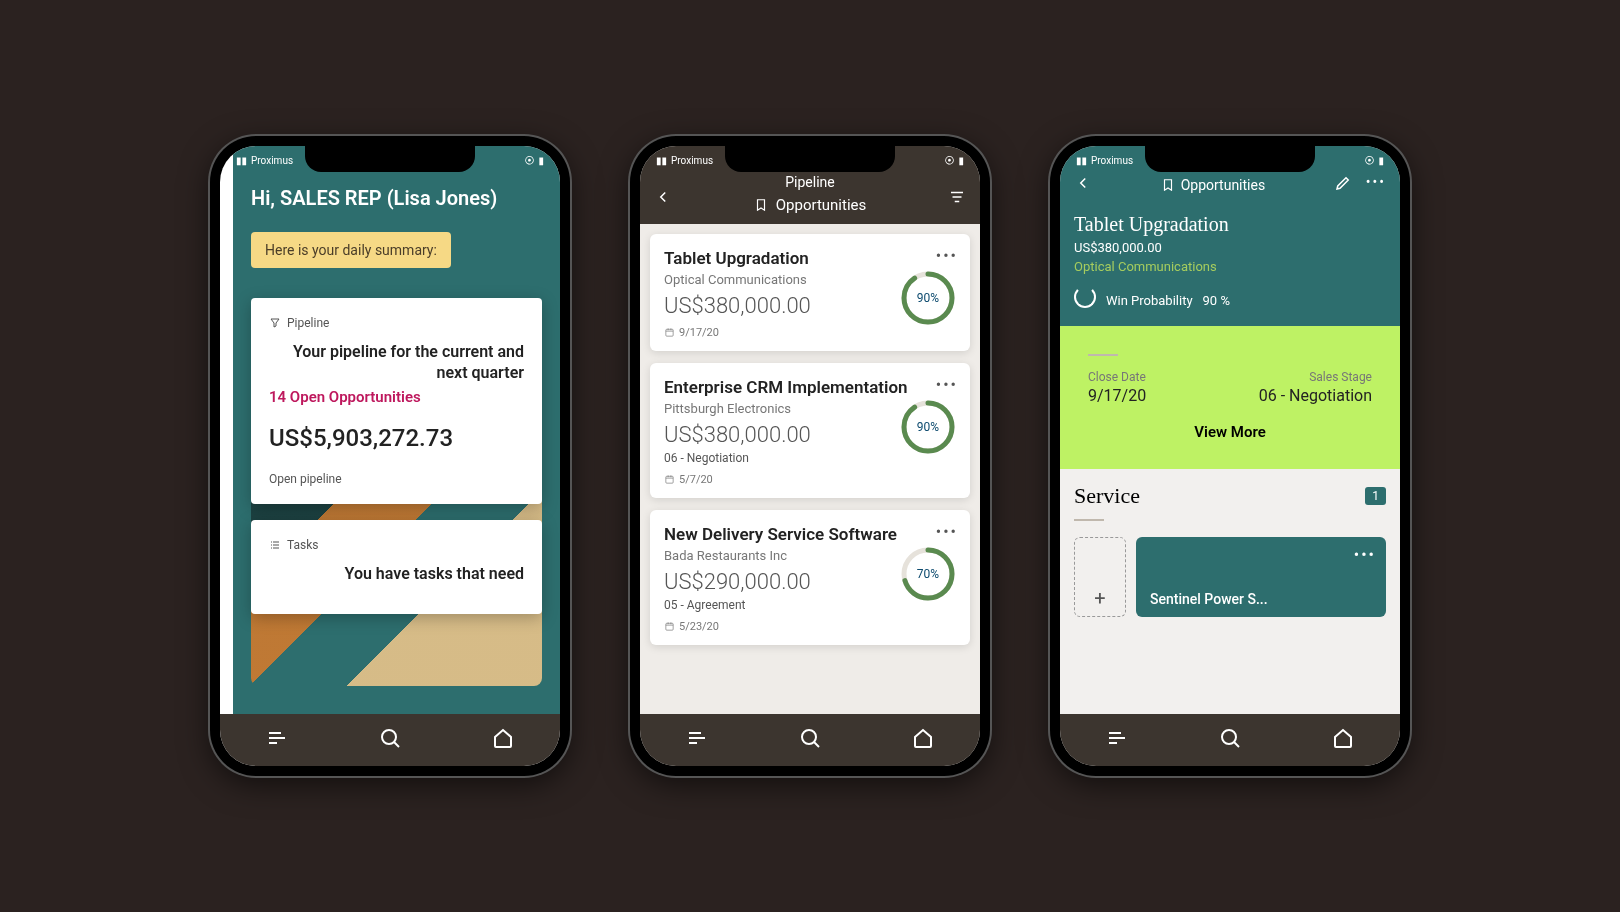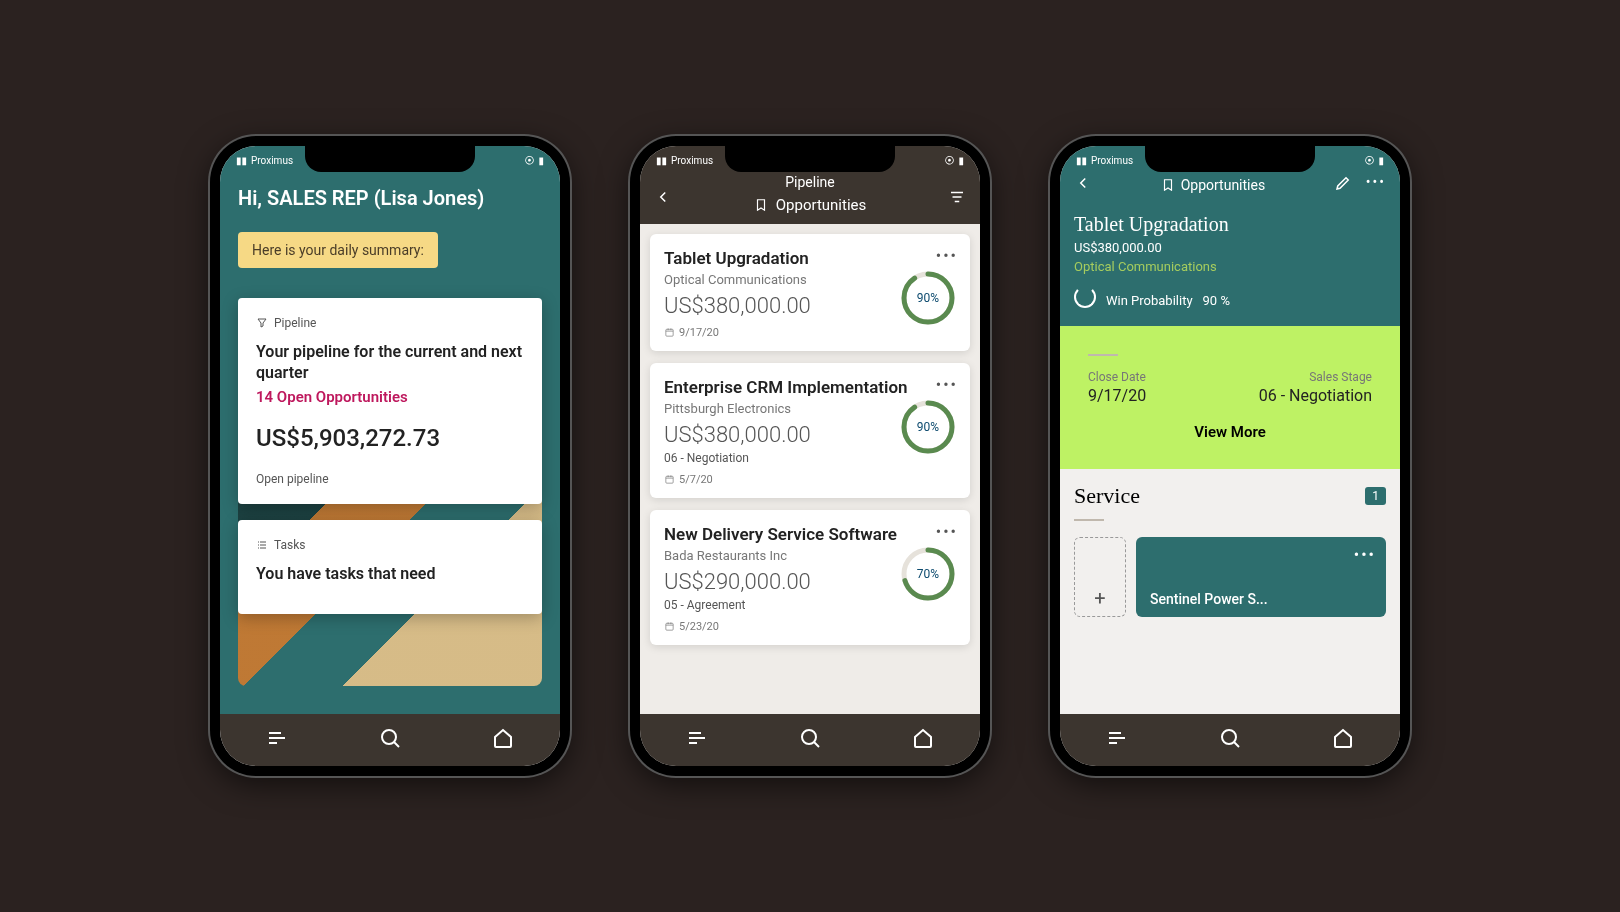--- a/index.html
+++ b/index.html
@@ -34,25 +34,25 @@
   .summary-pill { background:#f6d985; color:#4a3d28; font-size:14px; padding:10px 14px; border-radius:4px; display:inline-block; margin-top:22px; }
   .deco { position:absolute; left:18px; right:18px; top:180px; height:360px; background:
      linear-gradient(135deg,#e78b3b 0 20%, #1b3d3d 20% 40%, #cf7a2e 40% 55%, #2d6e6e 55% 70%, #e9c48a 70% 100%);
      border-radius:8px; z-index:0; opacity:0.9; }
   .cardA {
     position:relative; z-index:1; background:#fff; color:#222; border-radius:4px; padding:18px;
     margin-top:30px; box-shadow:0 4px 16px rgba(0,0,0,0.25);
   }
   .cardA .chip { display:flex; align-items:center; gap:6px; font-size:12px; color:#555; margin-bottom:12px; }
   .cardA .chip svg { width:12px; height:12px; stroke:#555; fill:none; stroke-width:2; }
-  .cardA .title { font-size:16px; font-weight:600; line-height:1.3; }
+  .cardA .title { font-size:16px; font-weight:600; line-height:1.3;text-align:right; }
   .cardA .orange { color:#be185d; font-weight:600; font-size:15px; margin-top:4px; }
   .cardA .amount { font-size:24px; font-weight:500; margin-top:18px; }
   .cardA .sub { font-size:12px; color:#555; margin-top:20px; }
-  .phoneA-scroll { height:calc(100% - 52px); overflow:hidden; position:relative; }
+  .phoneA-scroll { height:calc(100% - 52px); overflow:hidden; position:relative;padding-left:13px; }
 
   
   .phoneB-wrap { height:100%; display:flex; flex-direction:column; background:#efece8; }
   .phoneB-header { background:#3c352f; color:#fff; padding:28px 14px 10px 14px; text-align:center; position:relative; }
   .phoneB-header .title1 { font-size:14px; font-weight:400; }
   .phoneB-header .title2 { font-size:15px; margin-top:6px; display:flex; justify-content:center; align-items:center; gap:8px; }
   .phoneB-header .back { position:absolute; left:14px; top:42px; }
   .phoneB-header .filter { position:absolute; right:14px; top:42px; }
   .phoneB-list { flex:1; overflow:hidden; padding:10px 10px 60px 10px; }
   .opp-card { background:#fff; border-radius:6px; padding:14px 14px 12px 14px; margin-bottom:12px; box-shadow:0 2px 8px rgba(0,0,0,0.12); position:relative; }

